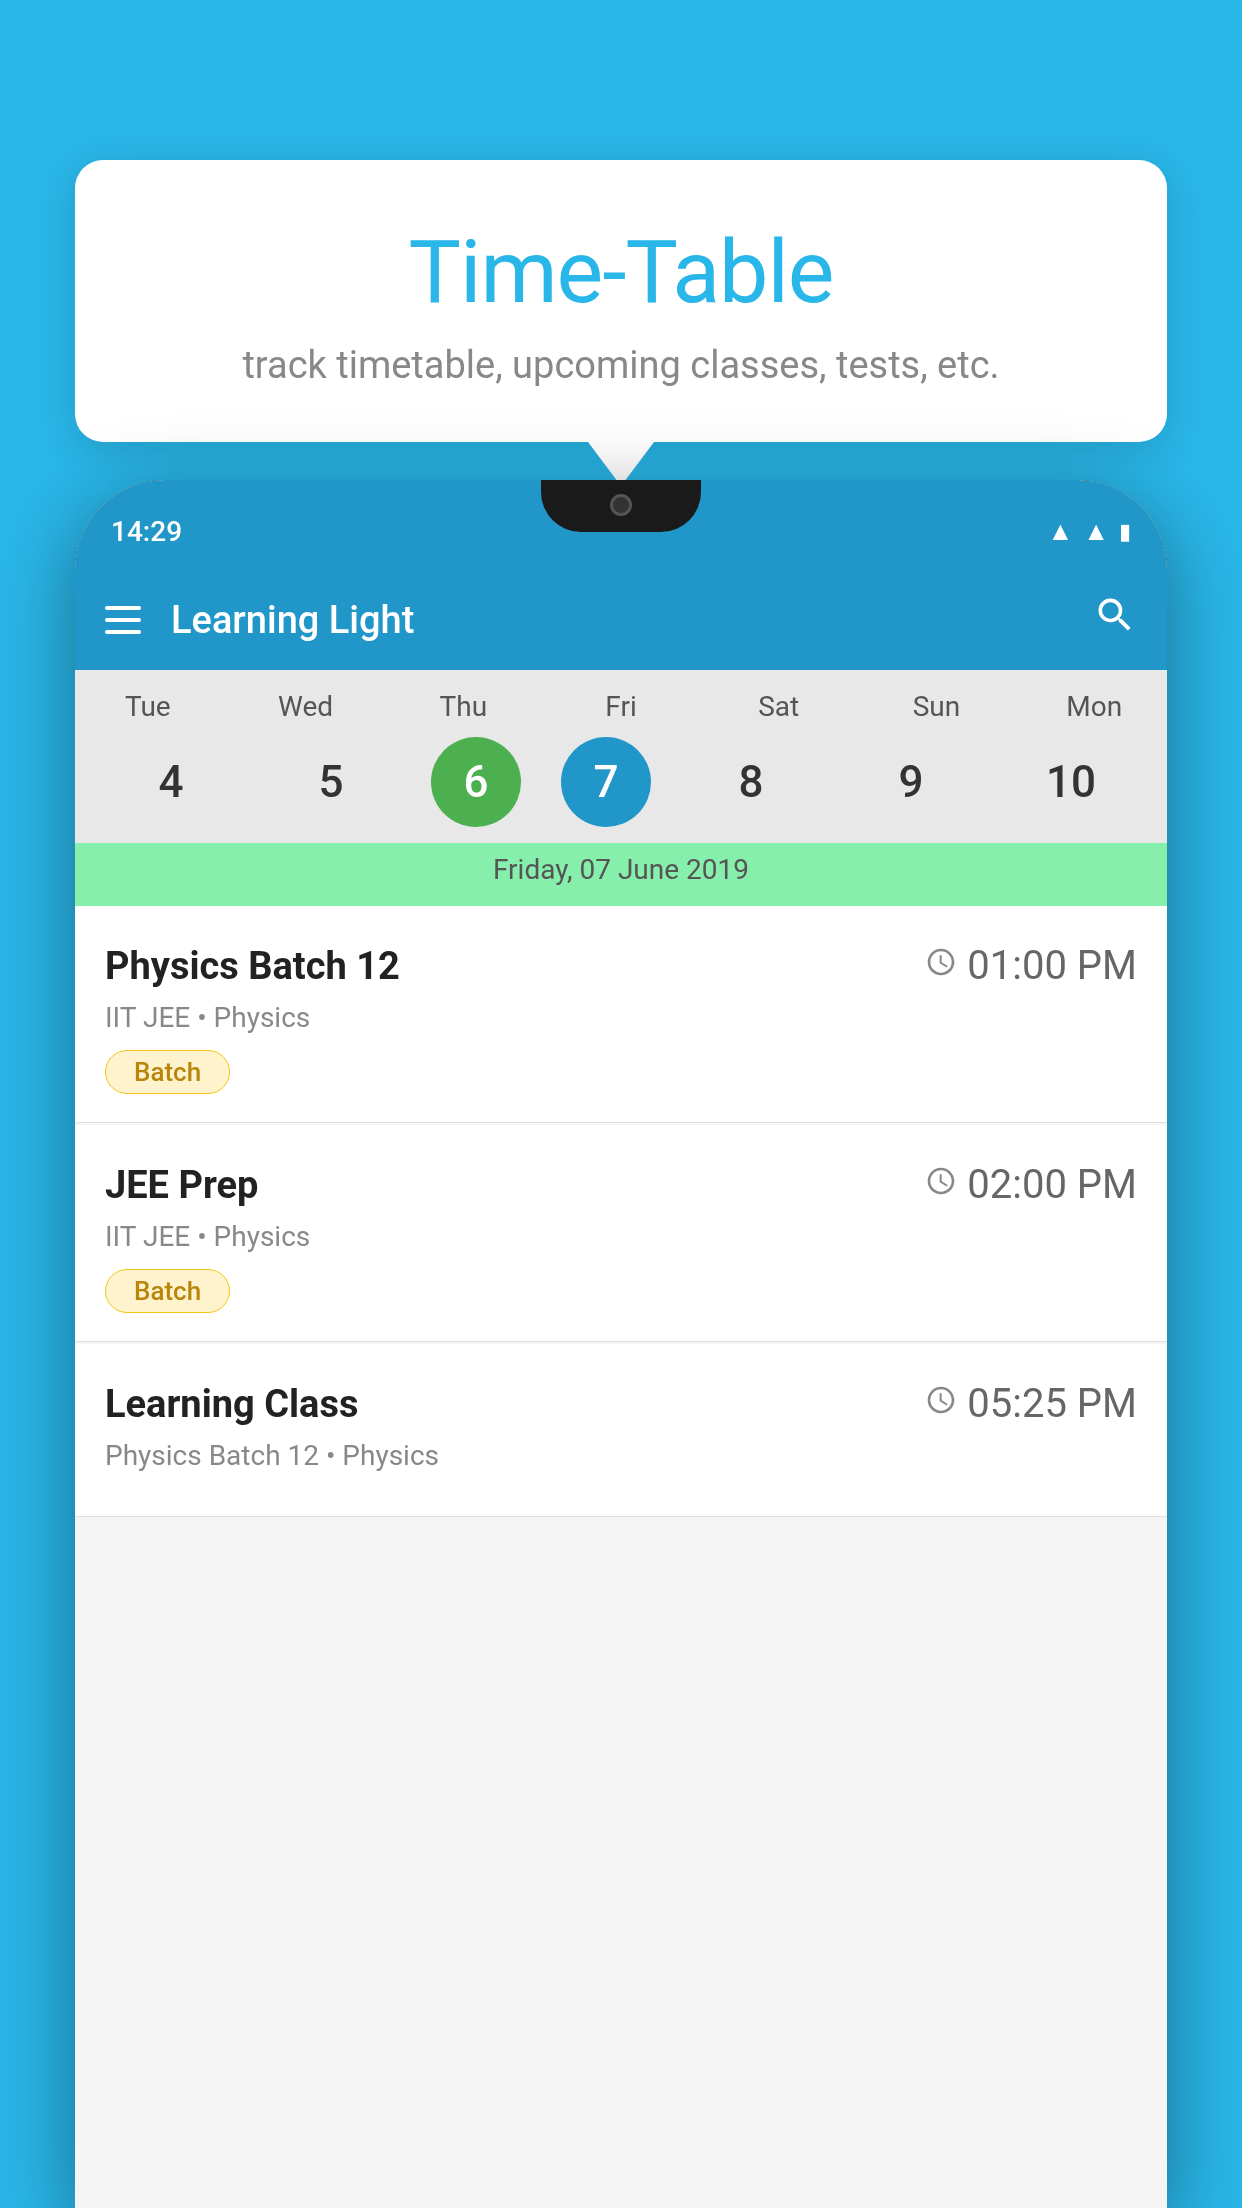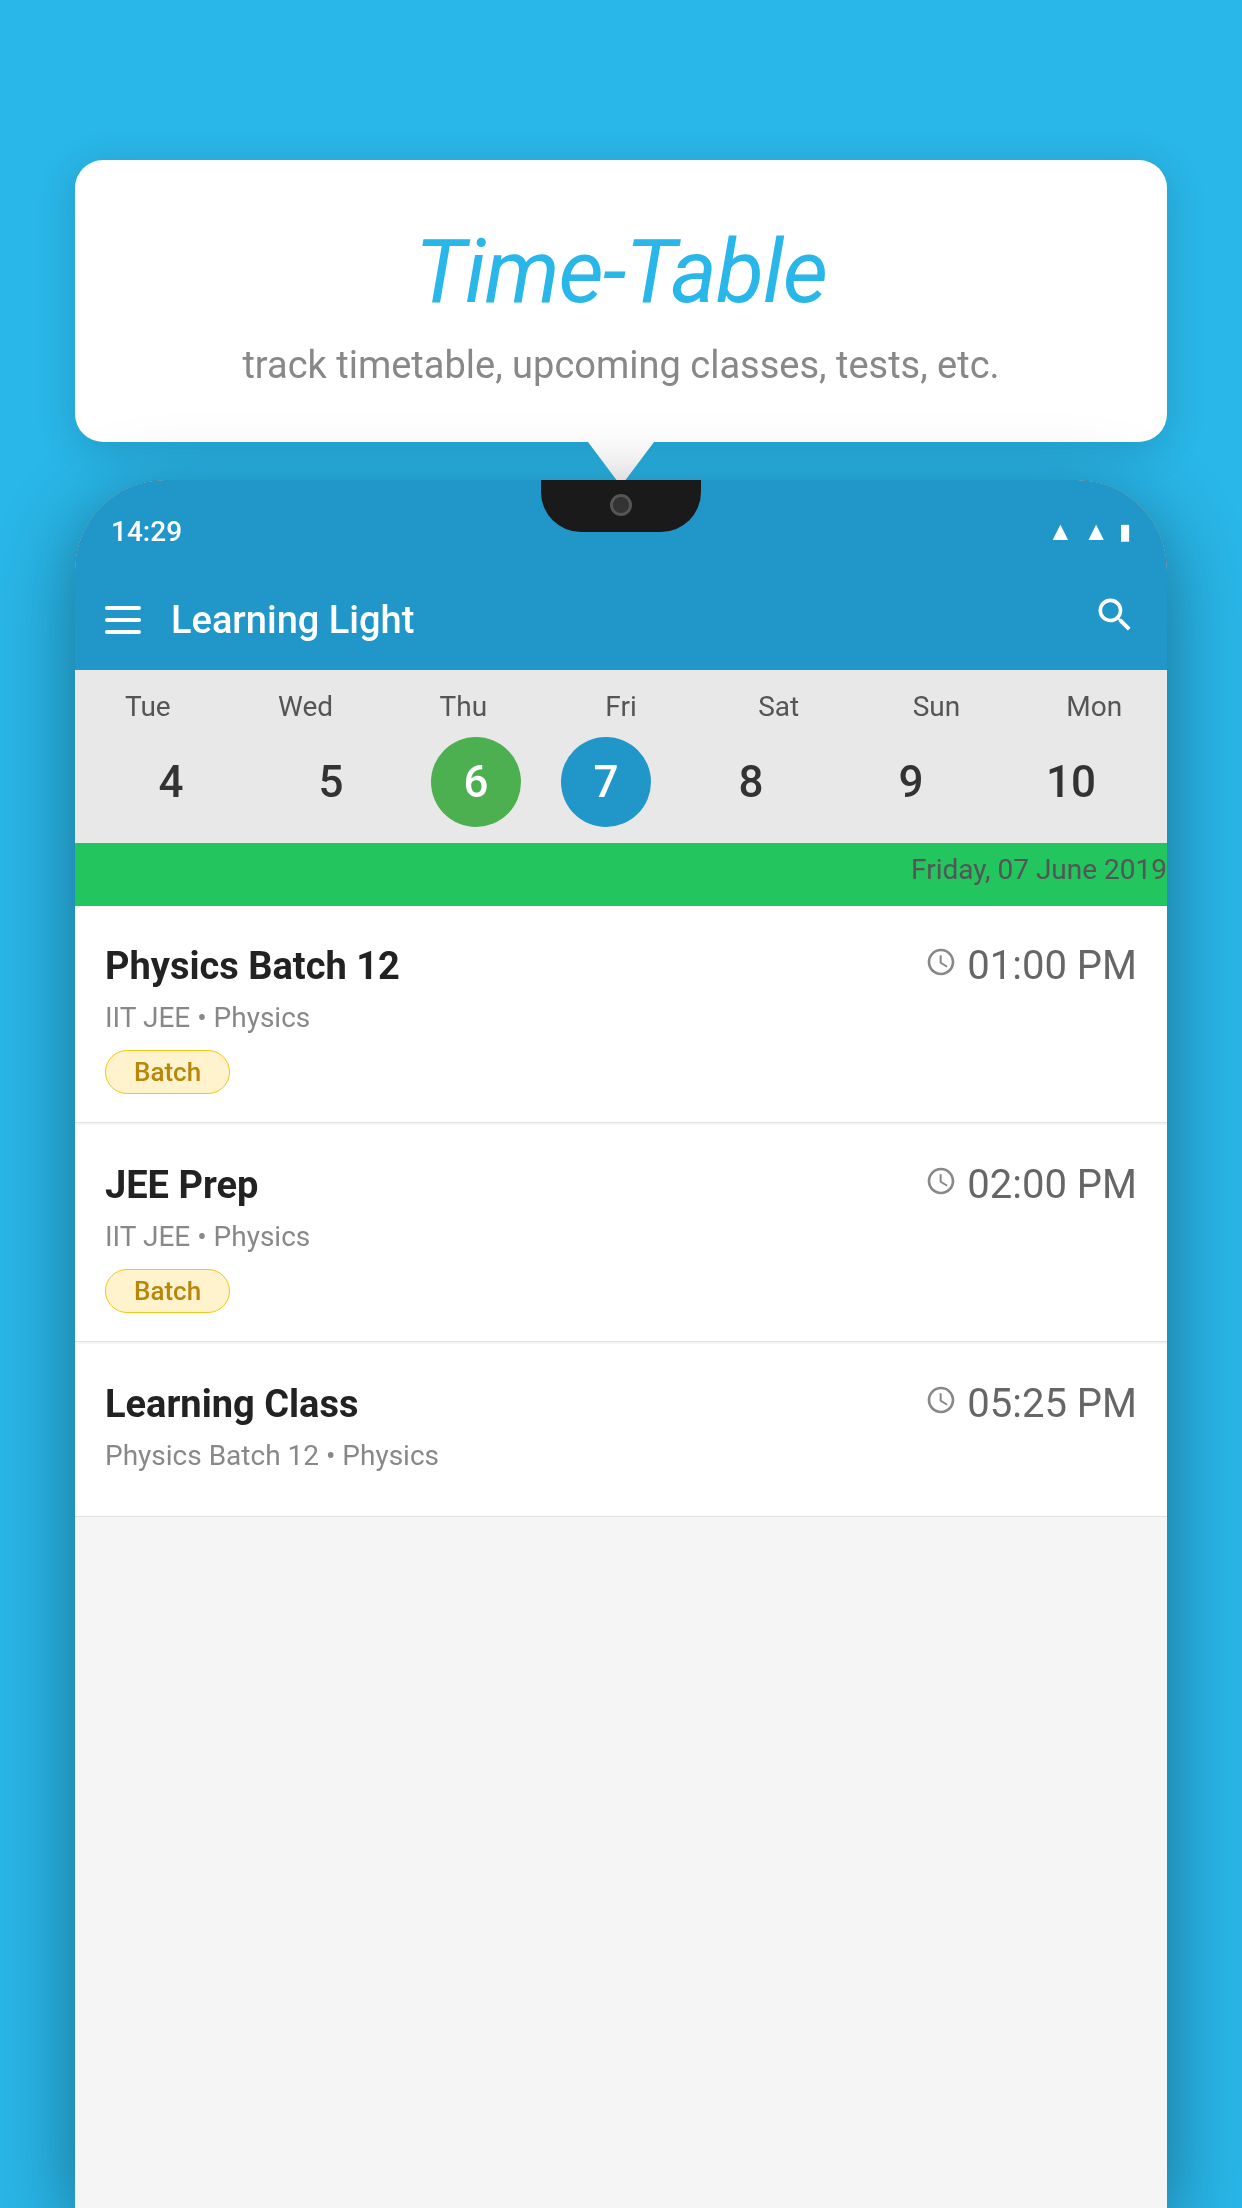--- a/index.html
+++ b/index.html
@@ -39,21 +39,20 @@
       border-top: 48px solid white;
     }
 
     .tooltip-title {
       text-align: center;
       font-size: 88px;
       font-weight: 400;
       color: #29B6E8;
       margin-bottom: 20px;
       letter-spacing: -1px;
-      font-style: italic;
     }
 
     .tooltip-subtitle {
       text-align: center;
       font-size: 38px;
       color: #888;
       font-weight: 400;
     }
 
     
@@ -218,25 +217,25 @@
 
     .day-number.selected {
       background: #2196C9;
       color: white;
       border-radius: 50%;
       width: 90px;
       height: 90px;
     }
 
     .selected-date-label {
-      text-align: right;
+      text-align: center;
       font-size: 28px;
       color: #555;
       padding: 10px 0 20px;
-      background: #22c55e;
+      background: #86efac;
     }
 
     
     .schedule-list {
       background: #f5f5f5;
       overflow-y: auto;
     }
 
     .schedule-item {
       background: white;

